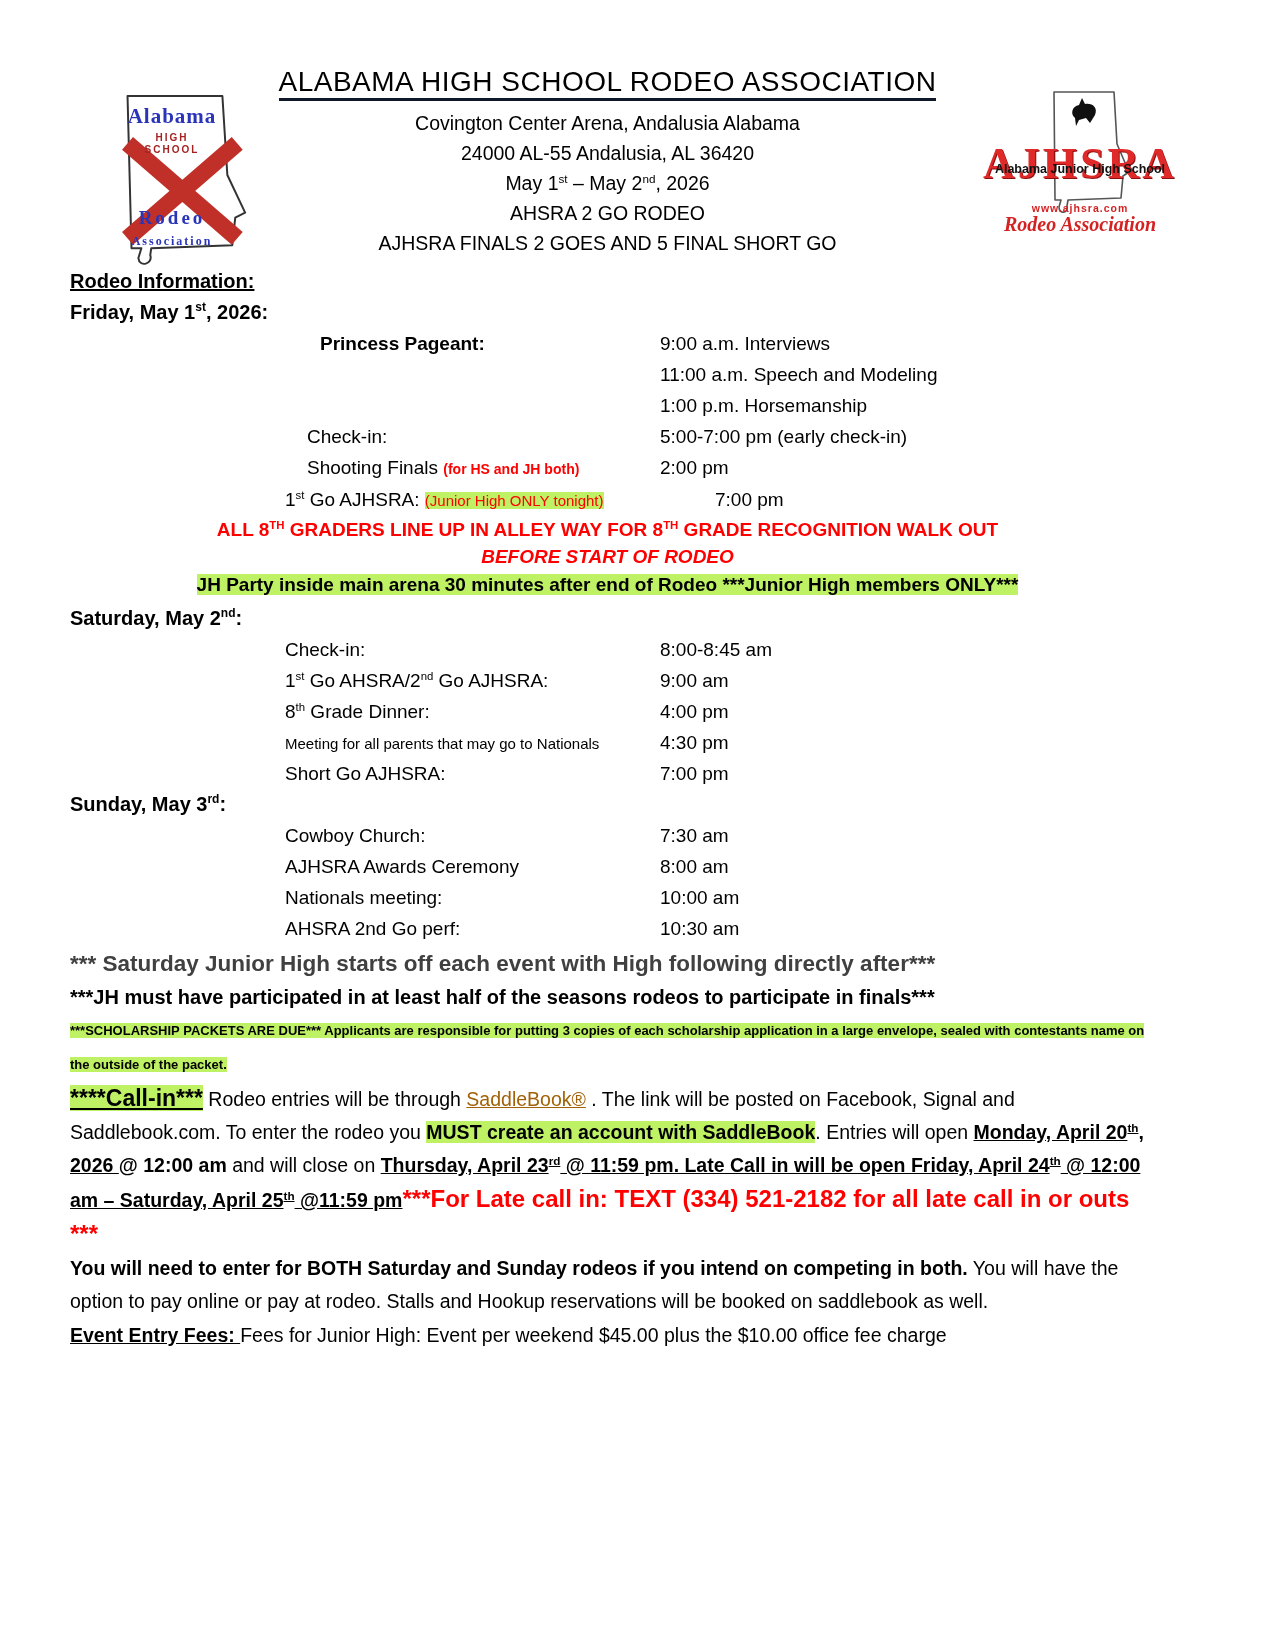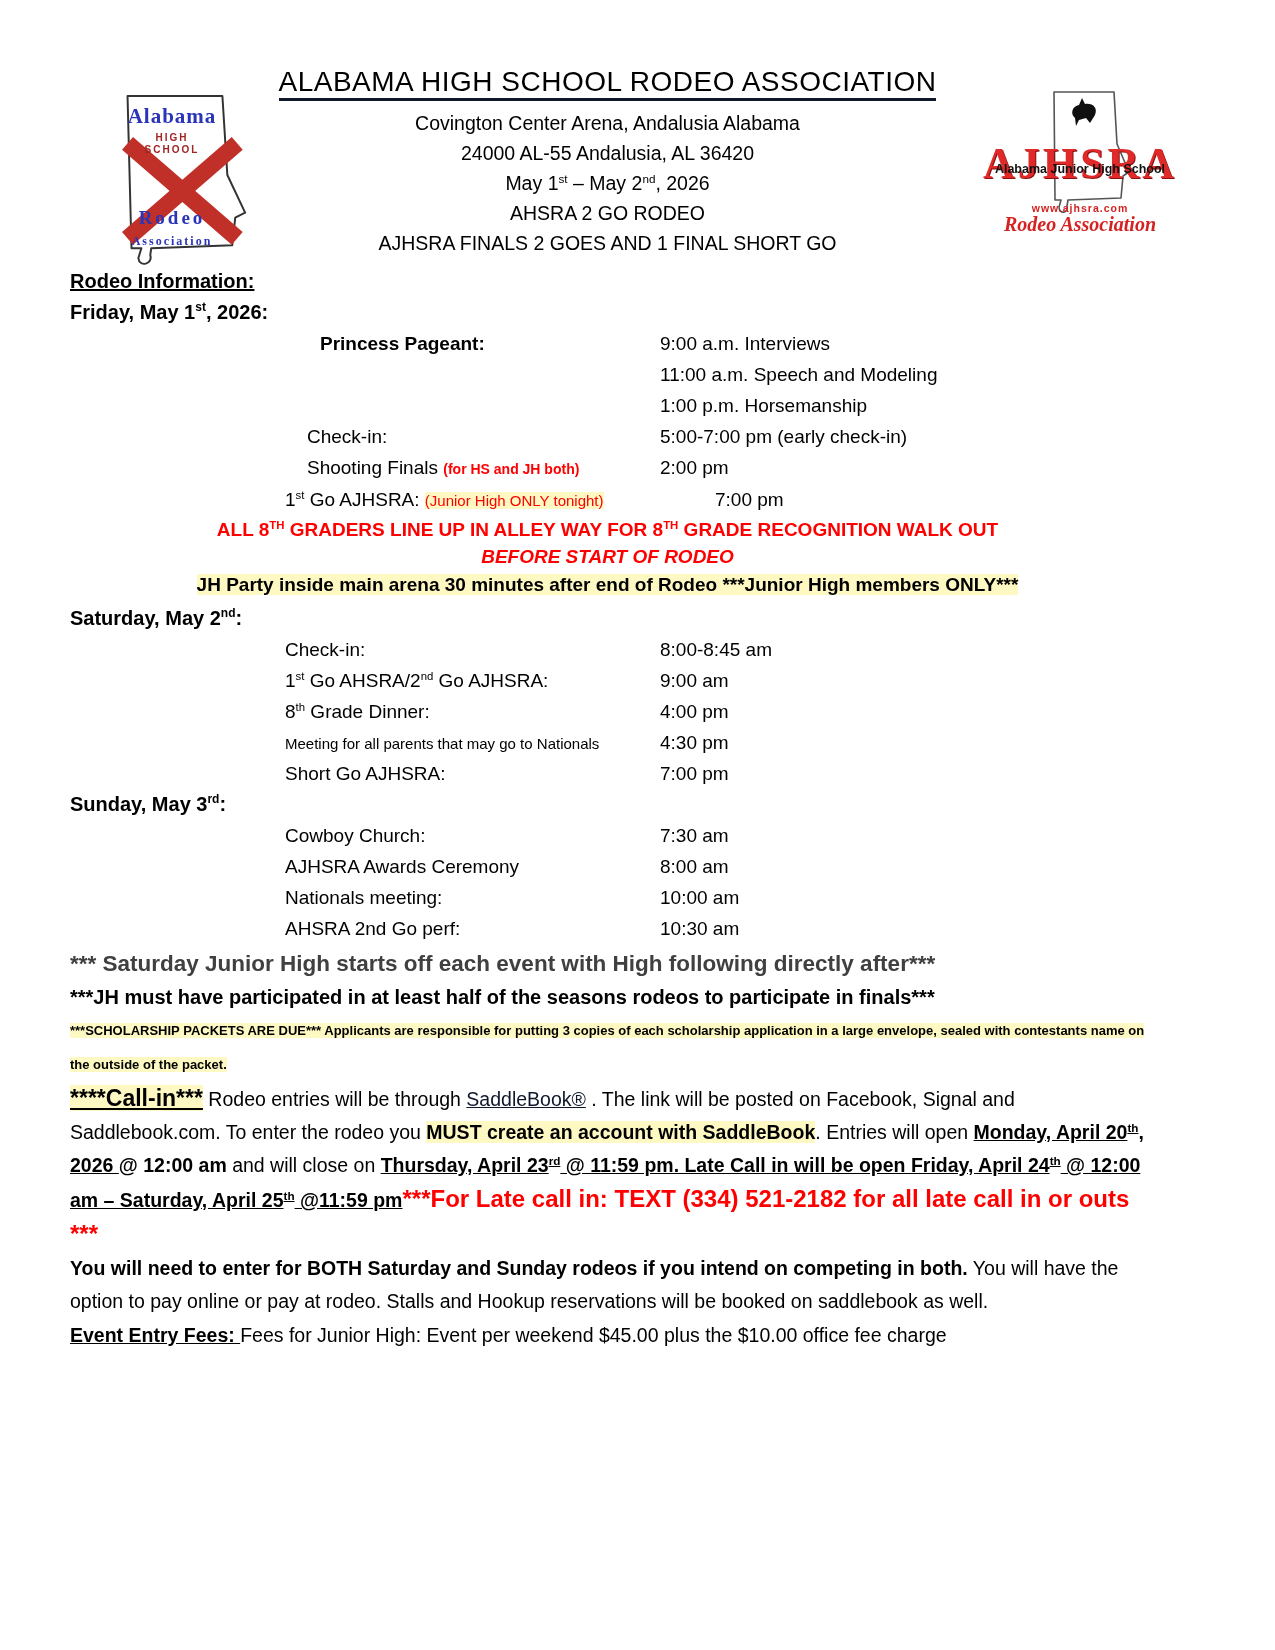--- a/index.html
+++ b/index.html
@@ -2,28 +2,28 @@
 <html><head>
 <meta charset="utf-8">
 <style>
   html,body{margin:0;padding:0;background:#888;}
   .page{position:relative;width:1275px;height:1650px;background:#ffffff;margin:0 auto;
         font-family:"Liberation Sans",sans-serif;font-size:19px;color:#000;overflow:hidden;}
   
   .b{font-weight:700}
   .u{text-decoration:underline}
   .red{color:#FF0000}
-  .hl{background:#fef9c3}
+  .hl{background:#bef264}
   .i{font-style:italic}
   .lg{font-size:23px}
   .xl{font-size:24px}
   .sm{font-size:14px}
   .sm2{font-size:15px}
   .sm3{font-size:15px}
-  .link{color:#0f172a;text-decoration:underline;cursor:pointer}
+  .link{color:#a16207;text-decoration:underline;cursor:pointer}
   sup{font-size:60%;line-height:0;vertical-align:super}
 
   
   .header-text{position:absolute;left:70px;top:66px;width:1075px;text-align:center;}
   .doc-title{font-size:28px;letter-spacing:.5px;margin-bottom:10px;}
   .doc-title span{border-bottom:3px solid #0f172a;padding-bottom:1px;}
   .hline{font-size:19.5px;line-height:30px;}
 
   .logo{position:absolute;}
   .logo-left{left:88px;top:90px;width:168px;height:178px;}
@@ -90,21 +90,21 @@
     <div class="ov rl-script">Rodeo Association</div>
     <div class="ov rl-url">www.ajhsra.com</div>
   </div>
 
   <div class="header-text">
     <div class="doc-title"><span>ALABAMA HIGH SCHOOL RODEO ASSOCIATION</span></div>
     <div class="hline">Covington Center Arena, Andalusia Alabama</div>
     <div class="hline">24000 AL-55 Andalusia, AL 36420</div>
     <div class="hline"><span>May 1</span><sup>st</sup><span> – May 2</span><sup>nd</sup><span>, 2026</span></div>
     <div class="hline">AHSRA 2 GO RODEO</div>
-    <div class="hline">AJHSRA FINALS 2 GOES AND 1 FINAL SHORT GO</div>
+    <div class="hline">AJHSRA FINALS 2 GOES AND 5 FINAL SHORT GO</div>
   </div>
 
   <div class="content">
 
     <div class="h-rodeo">Rodeo Information:</div>
     <div class="day-heading"><span>Friday, May 1</span><sup>st</sup><span>, 2026:</span></div>
 
     <div class="srow">
       <span class="lbl ind-a"><span class="b">Princess Pageant:</span></span>
       <span class="time"><span>9:00 a.m. Interviews</span></span>

